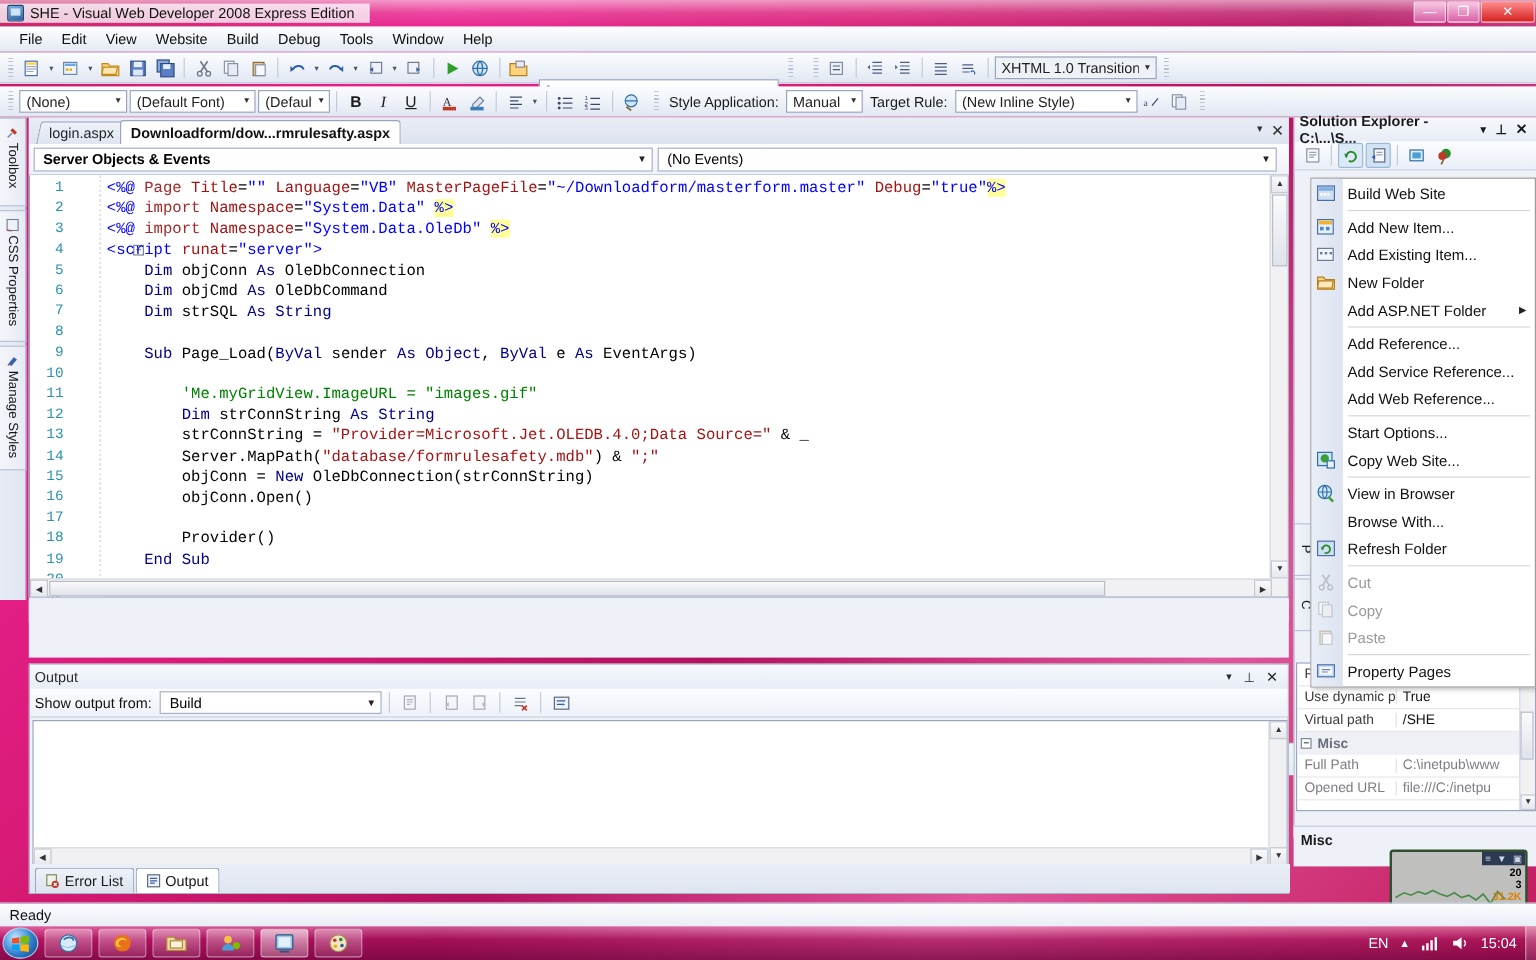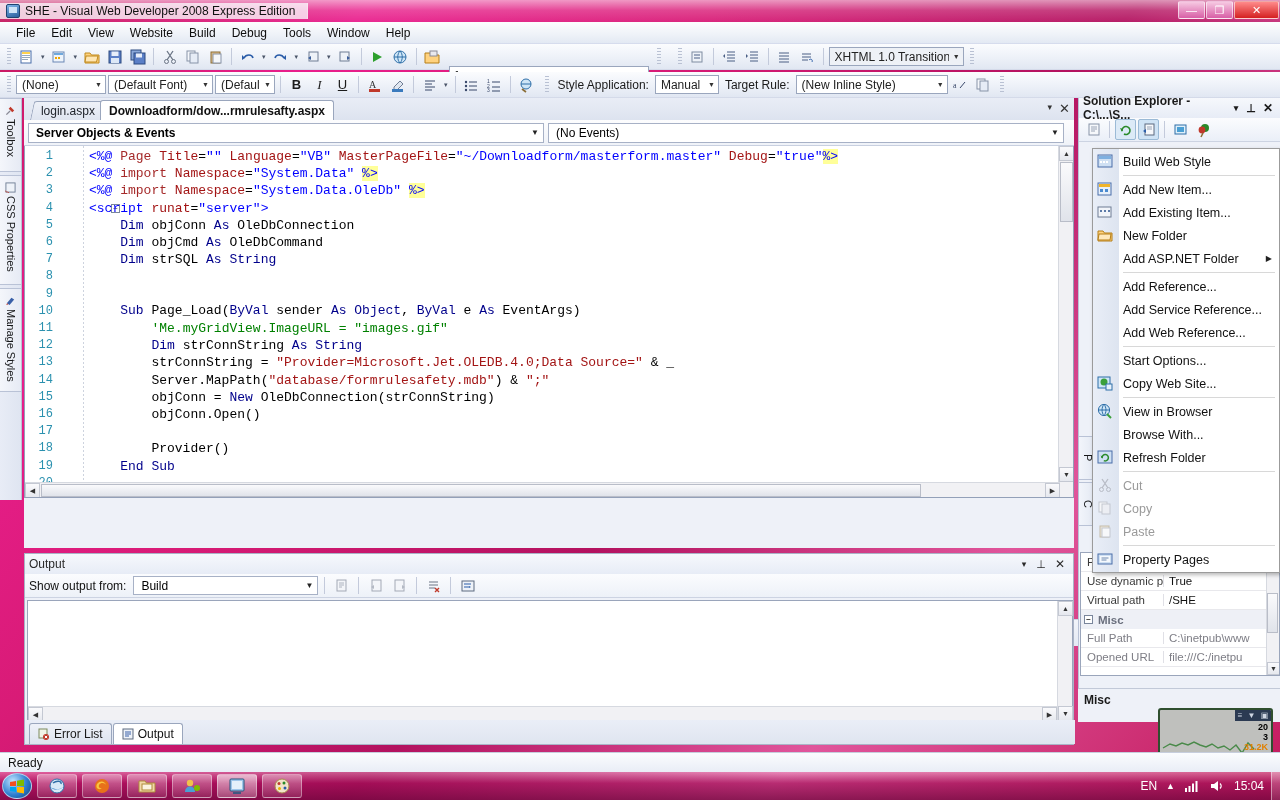--- a/index.html
+++ b/index.html
@@ -635,21 +635,21 @@
       <div id="code-lines">
           <div class="codeline" style="top: 3px;"><span class="k-blue">&lt;%@</span> <span class="k-brown">Page</span> <span class="k-red">Title</span>=<span class="k-blue">""</span> <span class="k-red">Language</span>=<span class="k-blue">"VB"</span> <span class="k-red">MasterPageFile</span>=<span class="k-blue">"~/Downloadform/masterform.master"</span> <span class="k-red">Debug</span>=<span class="k-blue">"true"</span><span class="hl k-blue">%&gt;</span></div>
           <div class="codeline" style="top: 20.2px;"><span class="k-blue">&lt;%@</span> <span class="k-brown">import</span> <span class="k-red">Namespace</span>=<span class="k-blue">"System.Data"</span> <span class="hl k-blue">%&gt;</span></div>
           <div class="codeline" style="top: 37.4px;"><span class="k-blue">&lt;%@</span> <span class="k-brown">import</span> <span class="k-red">Namespace</span>=<span class="k-blue">"System.Data.OleDb"</span> <span class="hl k-blue">%&gt;</span></div>
           <div class="fold" style="top: 57.6px;">−</div>
           <div class="codeline" style="top: 54.6px;"><span class="k-blue">&lt;script</span> <span class="k-red">runat</span>=<span class="k-blue">"server"&gt;</span></div>
           <div class="codeline" style="top: 71.8px;">    <span class="k-dark">Dim</span> objConn <span class="k-dark">As</span> OleDbConnection</div>
           <div class="codeline" style="top: 89px;">    <span class="k-dark">Dim</span> objCmd <span class="k-dark">As</span> OleDbCommand</div>
           <div class="codeline" style="top: 106.2px;">    <span class="k-dark">Dim</span> strSQL <span class="k-dark">As</span> <span class="k-dark">String</span></div>
           <div class="codeline" style="top: 123.4px;"></div>
-          <div class="codeline" style="top: 140.6px; margin-top: 16px;">    <span class="k-dark">Sub</span> Page_Load(<span class="k-dark">ByVal</span> sender <span class="k-dark">As</span> <span class="k-dark">Object</span>, <span class="k-dark">ByVal</span> e <span class="k-dark">As</span> EventArgs)</div>
+          <div class="codeline" style="top: 140.6px;">    <span class="k-dark">Sub</span> Page_Load(<span class="k-dark">ByVal</span> sender <span class="k-dark">As</span> <span class="k-dark">Object</span>, <span class="k-dark">ByVal</span> e <span class="k-dark">As</span> EventArgs)</div>
           <div class="codeline" style="top: 157.8px;"></div>
           <div class="codeline" style="top: 175px;">        <span class="k-green">'Me.myGridView.ImageURL = "images.gif"</span></div>
           <div class="codeline" style="top: 192.2px;">        <span class="k-dark">Dim</span> strConnString <span class="k-dark">As</span> <span class="k-dark">String</span></div>
           <div class="codeline" style="top: 209.4px;">        strConnString = <span class="k-red">"Provider=Microsoft.Jet.OLEDB.4.0;Data Source="</span> &amp; _</div>
           <div class="codeline" style="top: 226.6px;">        Server.MapPath(<span class="k-red">"database/formrulesafety.mdb"</span>) &amp; <span class="k-red">";"</span></div>
           <div class="codeline" style="top: 243.8px;">        objConn = <span class="k-dark">New</span> OleDbConnection(strConnString)</div>
           <div class="codeline" style="top: 261px;">        objConn.Open()</div>
           <div class="codeline" style="top: 278.2px;"></div>
           <div class="codeline" style="top: 295.4px;">        Provider()</div>
           <div class="codeline" style="top: 312.6px;">    <span class="k-dark">End</span> <span class="k-dark">Sub</span></div>
@@ -865,21 +865,21 @@
     <div id="ctx-gutter"></div>
     <div id="ctx-items">
         <div class="ctx-item">
           <svg class="ctx-ico" viewBox="0 0 16 16">
             <rect x="1" y="2" width="14" height="12" fill="#cfe0f3" stroke="#4a6ea9"></rect>
             <rect x="2" y="3" width="12" height="3" fill="#7fb0e0"></rect>
             <rect x="3" y="8" width="2" height="2" fill="#fff"></rect>
             <rect x="6" y="8" width="2" height="2" fill="#fff"></rect>
             <rect x="9" y="8" width="2" height="2" fill="#fff"></rect>
           </svg>
-          <span>Build Web Style</span>
+          <span>Build Web Site</span>
         </div>
         <div class="ctx-sep"></div>
         <div class="ctx-item">
           <svg class="ctx-ico" viewBox="0 0 16 16">
             <rect x="1" y="2" width="13" height="12" fill="#e8f0fa" stroke="#4a6ea9"></rect>
             <rect x="2" y="3" width="11" height="3" fill="#f0b429"></rect>
             <rect x="3" y="8" width="3" height="3" fill="#4a8ad0"></rect>
             <rect x="8" y="8" width="3" height="3" fill="#4a8ad0"></rect>
           </svg>
           <span>Add New Item...</span>

